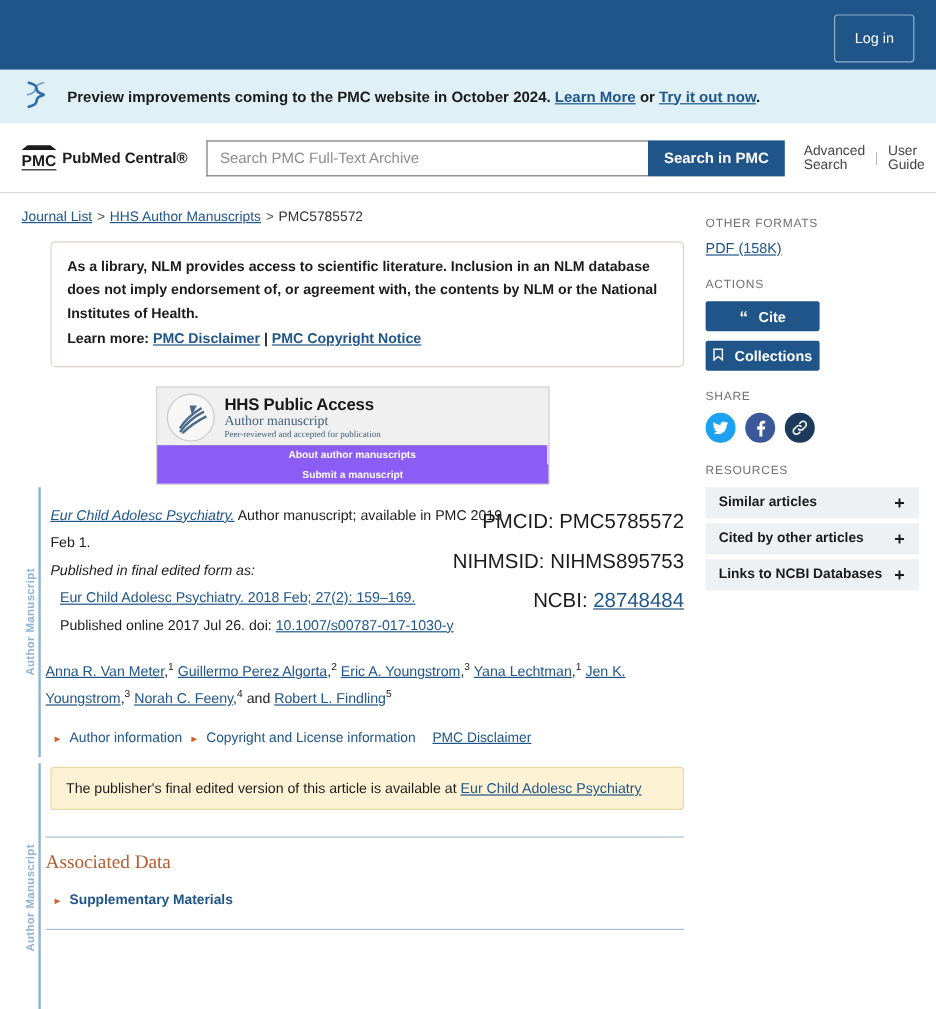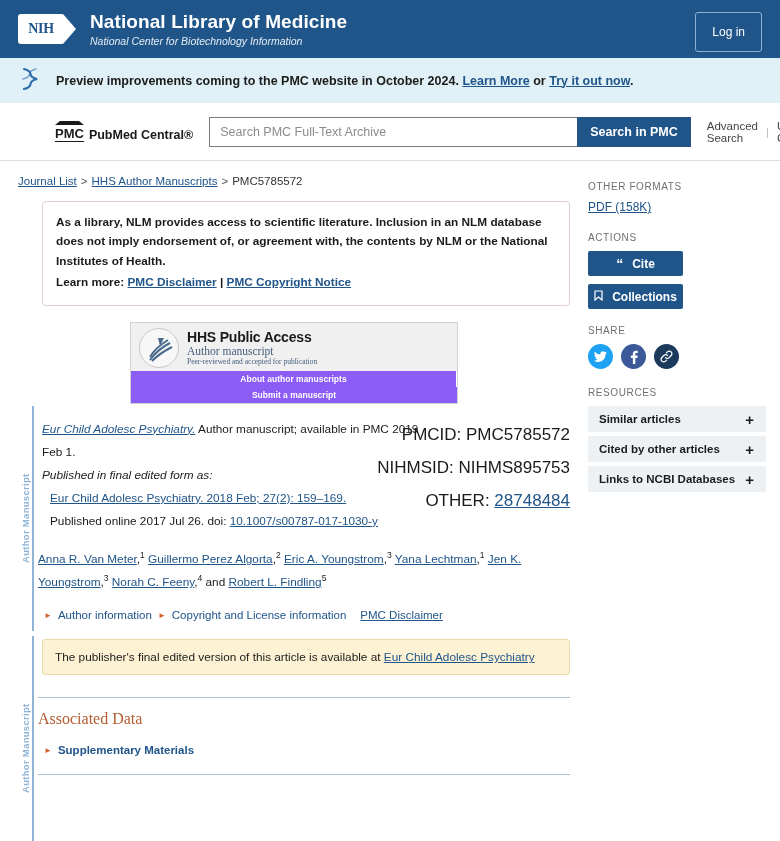--- a/index.html
+++ b/index.html
@@ -85,21 +85,21 @@
 
   
   .pmc-bar {
     height: 58px;
     background: #fff;
     border-bottom: 1px solid #dcdcdc;
     display: flex; align-items: center;
     padding: 0 18px;
     gap: 16px;
   }
-  .pmc-logo { display: flex; align-items: flex-end; gap: 5px; flex: 0 0 auto; margin-left: 37px; }
+  .pmc-logo { display: flex; align-items: center; gap: 5px; flex: 0 0 auto; }
   .pmc-mark {
     display: inline-block;
     position: relative;
     font-family: "Liberation Sans", sans-serif;
     font-weight: bold; font-size: 13px;
     color: #1a1a1a;
     padding-top: 5px;
     border-bottom: 1.5px solid #1a1a1a;
   }
   .pmc-mark::before {
@@ -325,32 +325,20 @@
     font-weight: bold;
     color: #1b1b1b;
     cursor: pointer;
   }
   .res-item .plus { font-size: 15px; font-weight: bold; color: #1b1b1b; }
 </style>
 </head>
 <body>
 
 <div class="nih-header">
-  <div class="nih-logo">
-    <div style="position:relative;display:flex;align-items:center;">
-      <div class="nih-badge">
-        <span>NIH</span>
-      </div>
-      <div class="nih-arrow"></div>
-    </div>
-    <div class="nih-titles">
-      <div class="nih-title-main">National Library of Medicine</div>
-      <div class="nih-title-sub">National Center for Biotechnology Information</div>
-    </div>
-  </div>
   <button class="login-btn">Log in</button>
 </div>
 
 <div class="preview-banner">
   <span class="helix-icon">
     <svg width="22" height="24" viewBox="0 0 22 24">
       <path d="M4 2 C16 5, 5 9, 17 12 C5 15, 16 19, 4 22" fill="none" stroke="#2c6ca8" stroke-width="2.2" stroke-linecap="round"></path>
       <path d="M16 2 C4 5, 15 9, 3 12" fill="none" stroke="#2c6ca8" stroke-width="1.4" stroke-linecap="round" opacity="0.65"></path>
     </svg>
   </span>
@@ -428,21 +416,21 @@
         <div class="indent"><a href="#">Eur Child Adolesc Psychiatry. 2018 Feb; 27(2): 159–169.</a></div>
         <div class="indent">
           <span>Published online 2017 Jul 26. doi:</span>
           <a href="#">10.1007/s00787-017-1030-y</a>
         </div>
       </div>
       <div class="cite-right">
         <div>PMCID: PMC5785572</div>
         <div>NIHMSID: NIHMS895753</div>
         <div>
-          <span>OTHER:</span>
+          <span>NCBI:</span>
           <a href="#">28748484</a>
         </div>
       </div>
     </div>
 
 
     <div class="authors">
       <a href="#">Anna R. Van Meter</a><span>,</span><sup>1</sup>
       <a href="#">Guillermo Perez Algorta</a><span>,</span><sup>2</sup>
       <a href="#">Eric A. Youngstrom</a><span>,</span><sup>3</sup>

